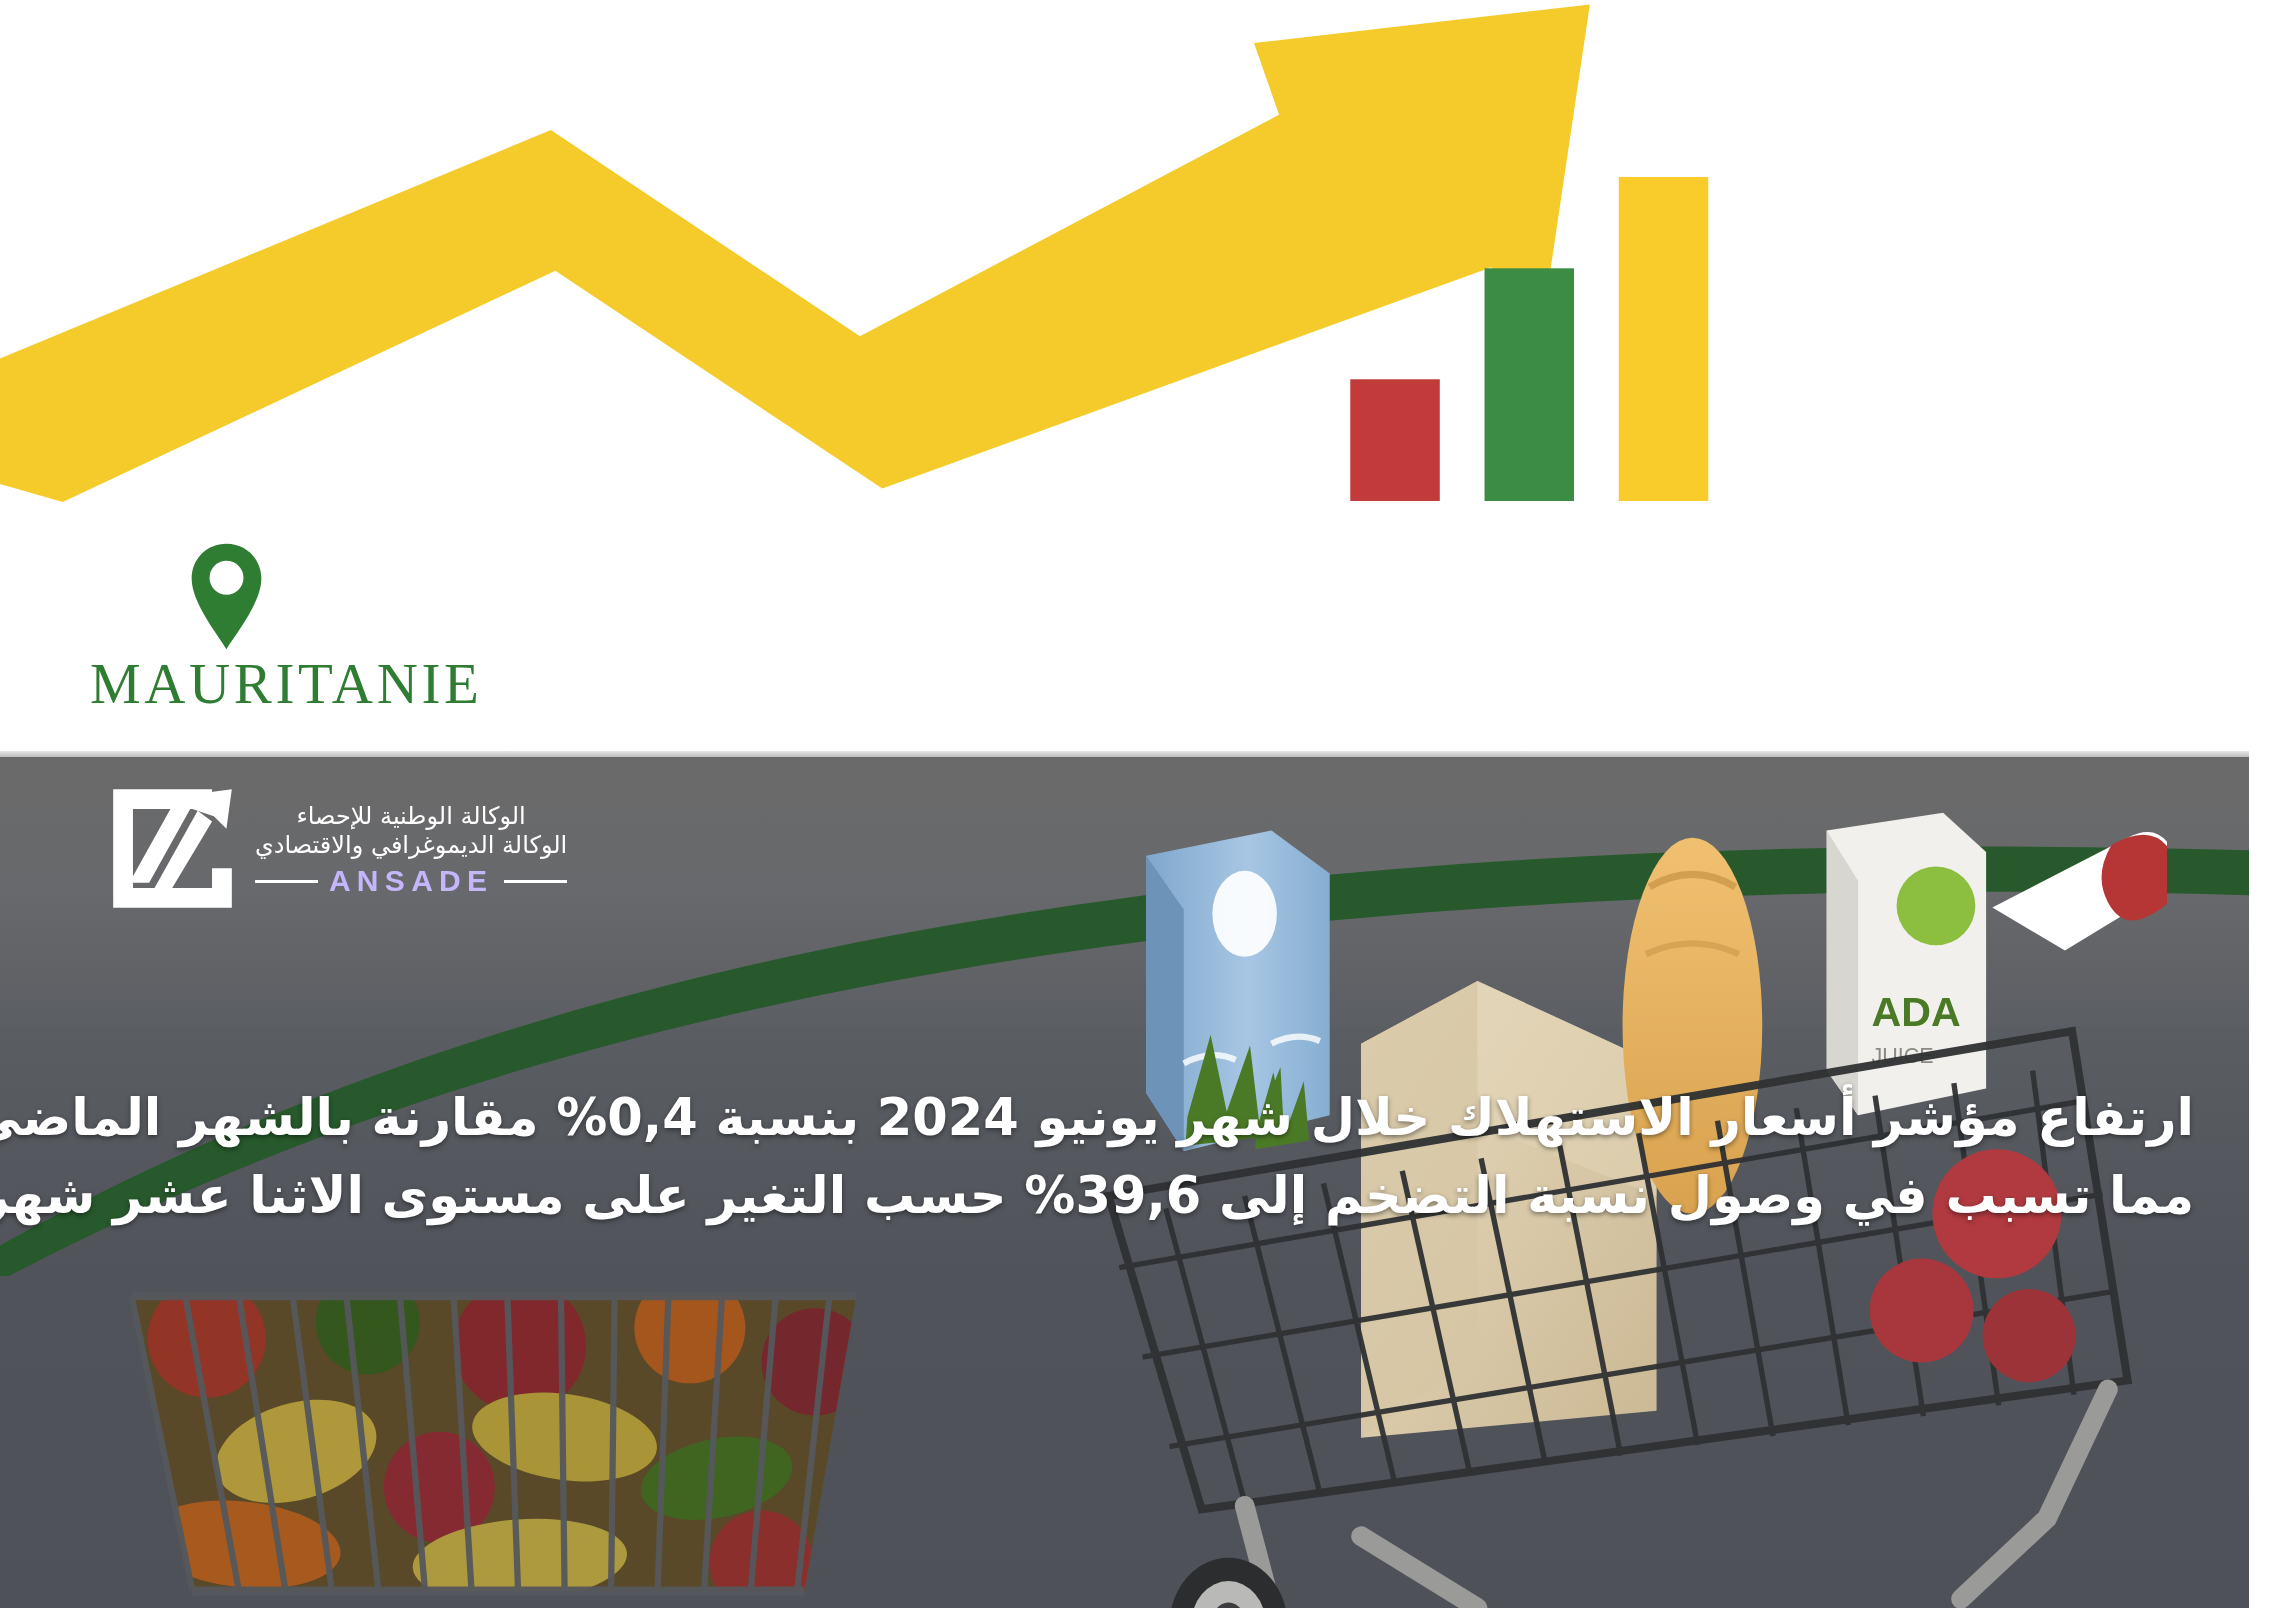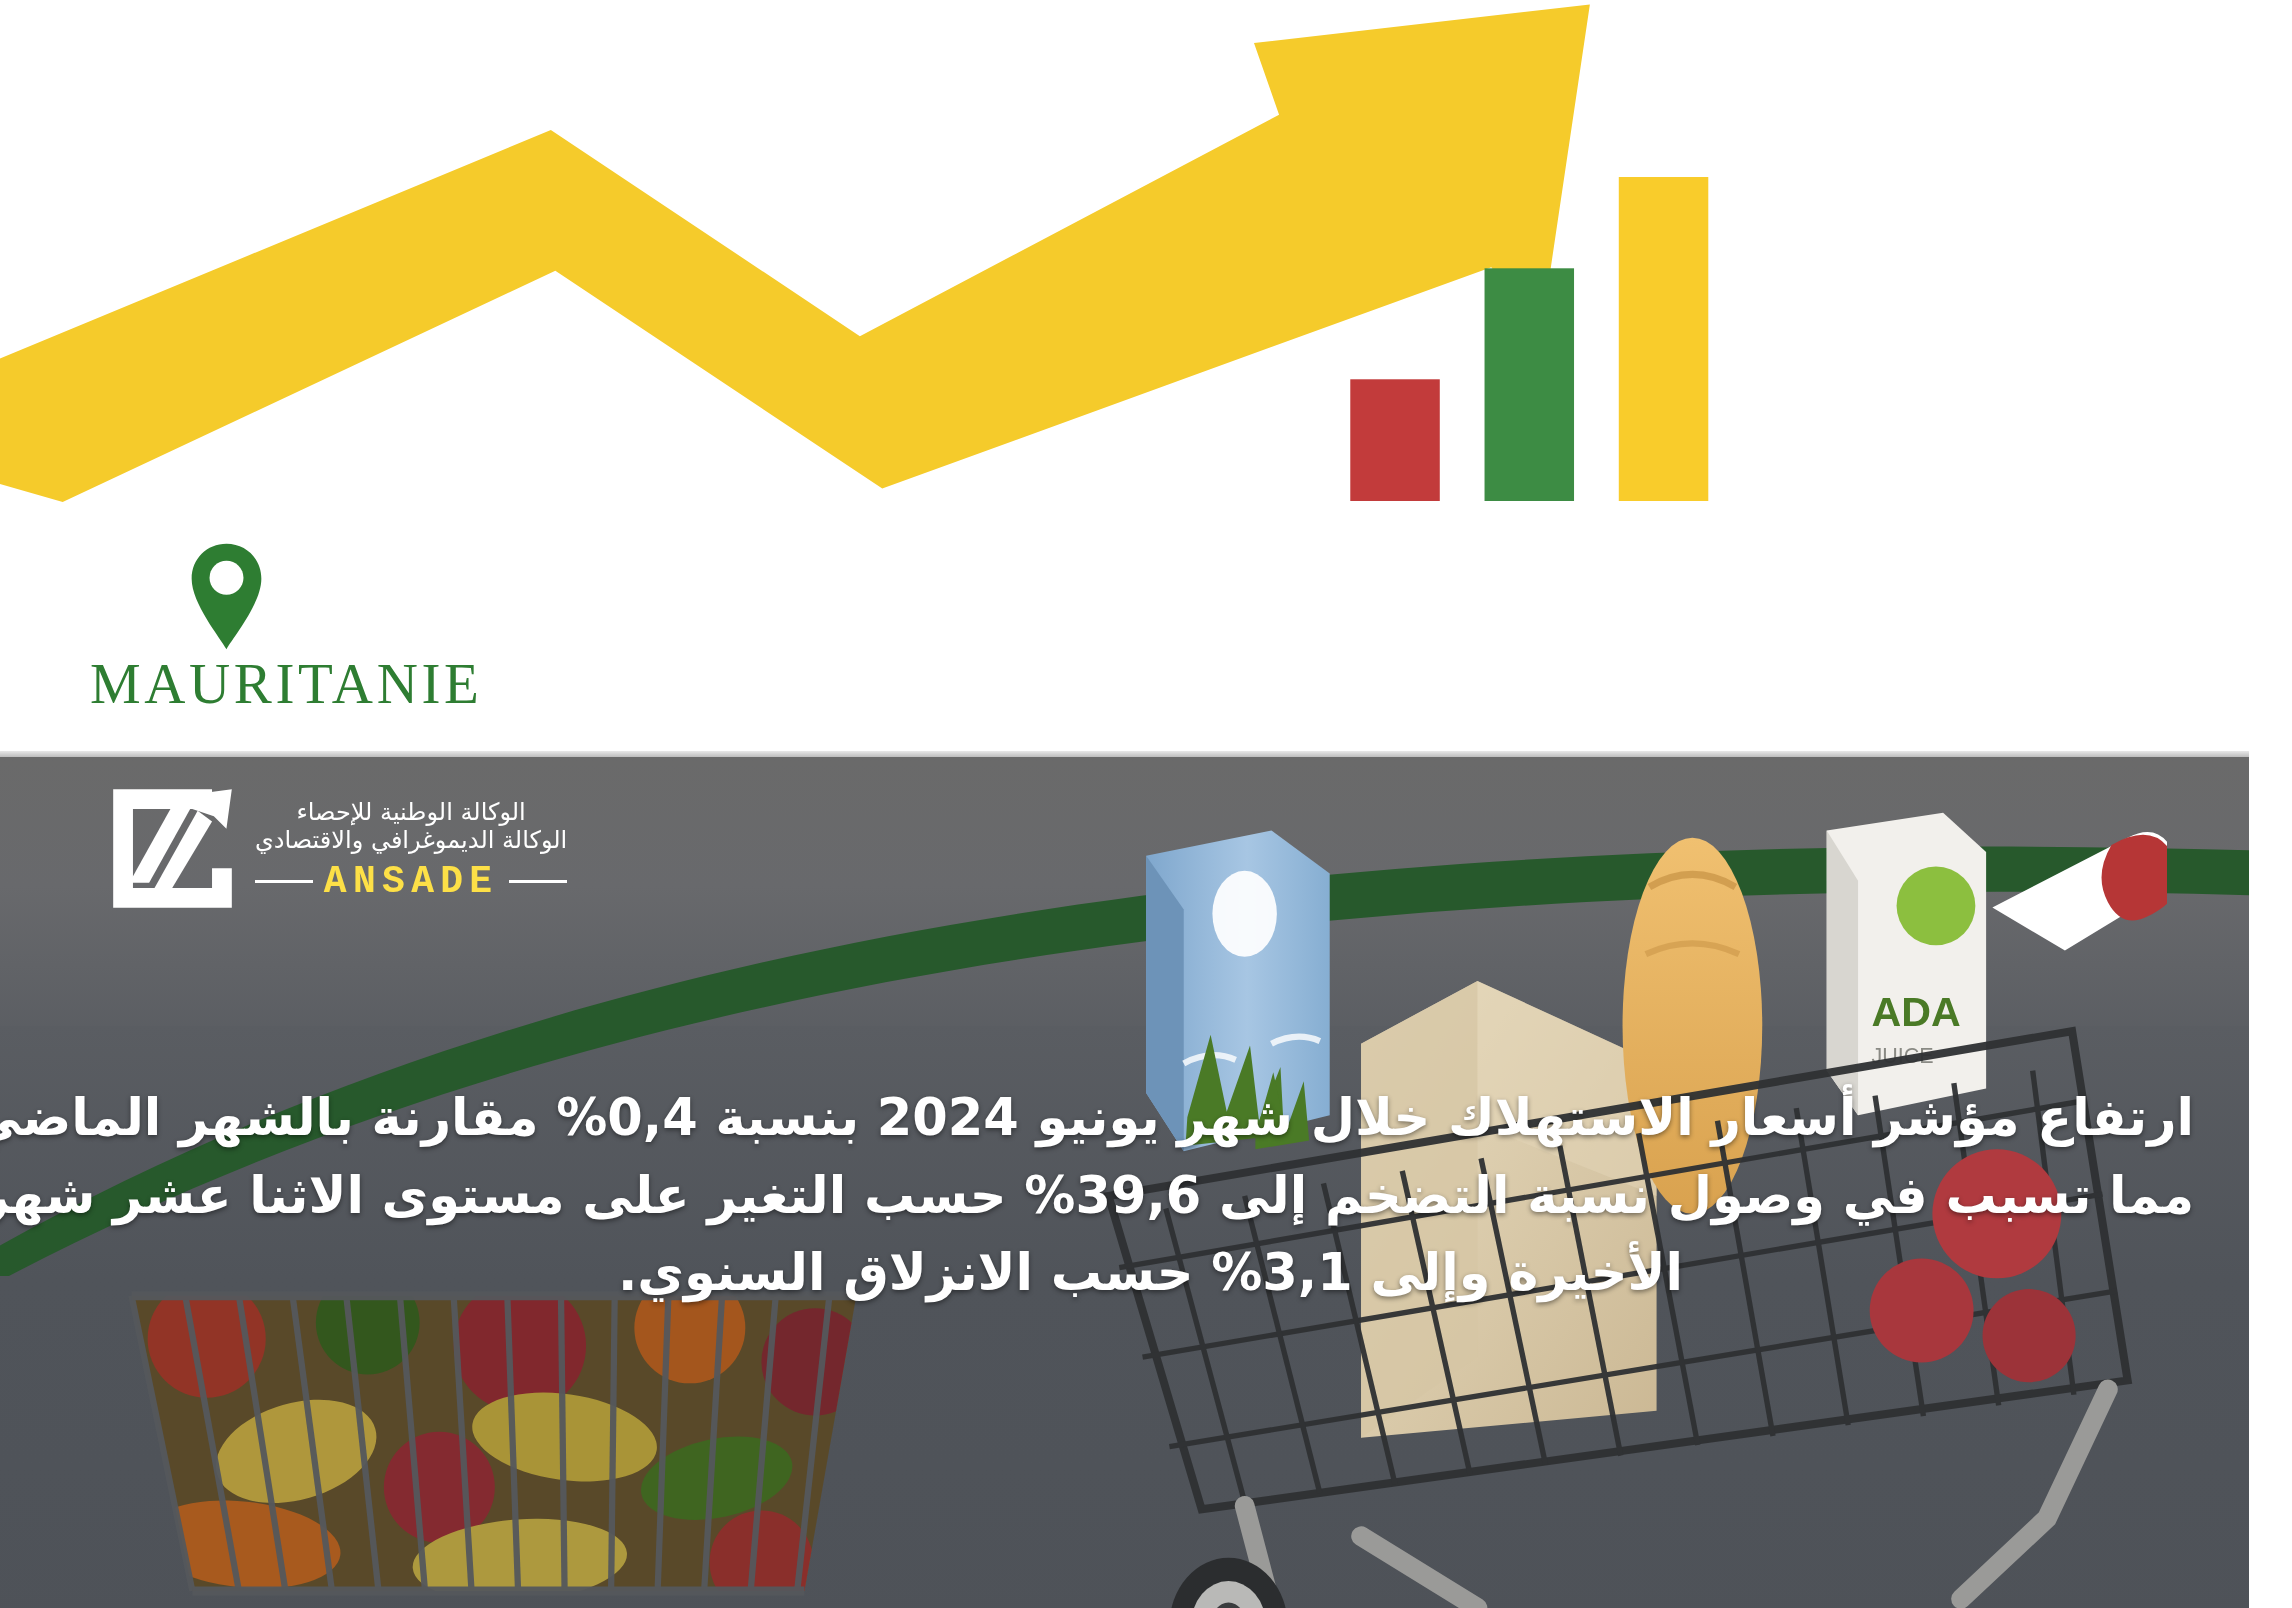--- a/index.html
+++ b/index.html
@@ -74,22 +74,22 @@
     font-size:24px;line-height:1.18;
     font-weight:400;
     white-space:nowrap;
   }
   .ansade-acronym-row{
     display:flex;align-items:center;gap:10.7px;margin-top:5.4px;
     direction:ltr;
   }
   .ansade-rule{height:2.7px;background:#fff;flex:1 1 auto;min-width:39px;}
   .ansade-acronym{
-    font-size:38px;font-weight:700;letter-spacing:6.3px;color:#fde047;
-    font-family:Liberation Mono, monospace;white-space:nowrap;
+    font-size:30px;font-weight:700;letter-spacing:6.3px;color:#c4b5fd;
+    font-family:Liberation Sans, sans-serif;white-space:nowrap;
   }
 
   
   .cart-svg{position:absolute;left:976px;top:-27px;width:1191px;height:905px;}
   .veg-svg{position:absolute;left:99px;top:519px;width:788px;height:340px;}
 
   
   .headline{
     position:absolute;left:107px;top:322px;
     width:2087px;
@@ -289,18 +289,17 @@
           <span class="ansade-rule"></span>
           <span class="ansade-acronym">ANSADE</span>
           <span class="ansade-rule"></span>
         </div>
       </div>
     </div>
 
     <div class="headline">
       <span class="ln">ارتفاع مؤشر أسعار الاستهلاك خلال شهر يونيو 2024 بنسبة 0,4% مقارنة بالشهر الماضي</span>
       <span class="ln">مما تسبب في وصول نسبة التضخم إلى 39,6% حسب التغير على مستوى الاثنا عشر شهرا</span>
-      <span class="ln">الأخيرة وإلى 3,1% حسب الانزلاق السنوي.</span>
     </div>
 
   </section>
 </div>
 
 
 </body></html>

